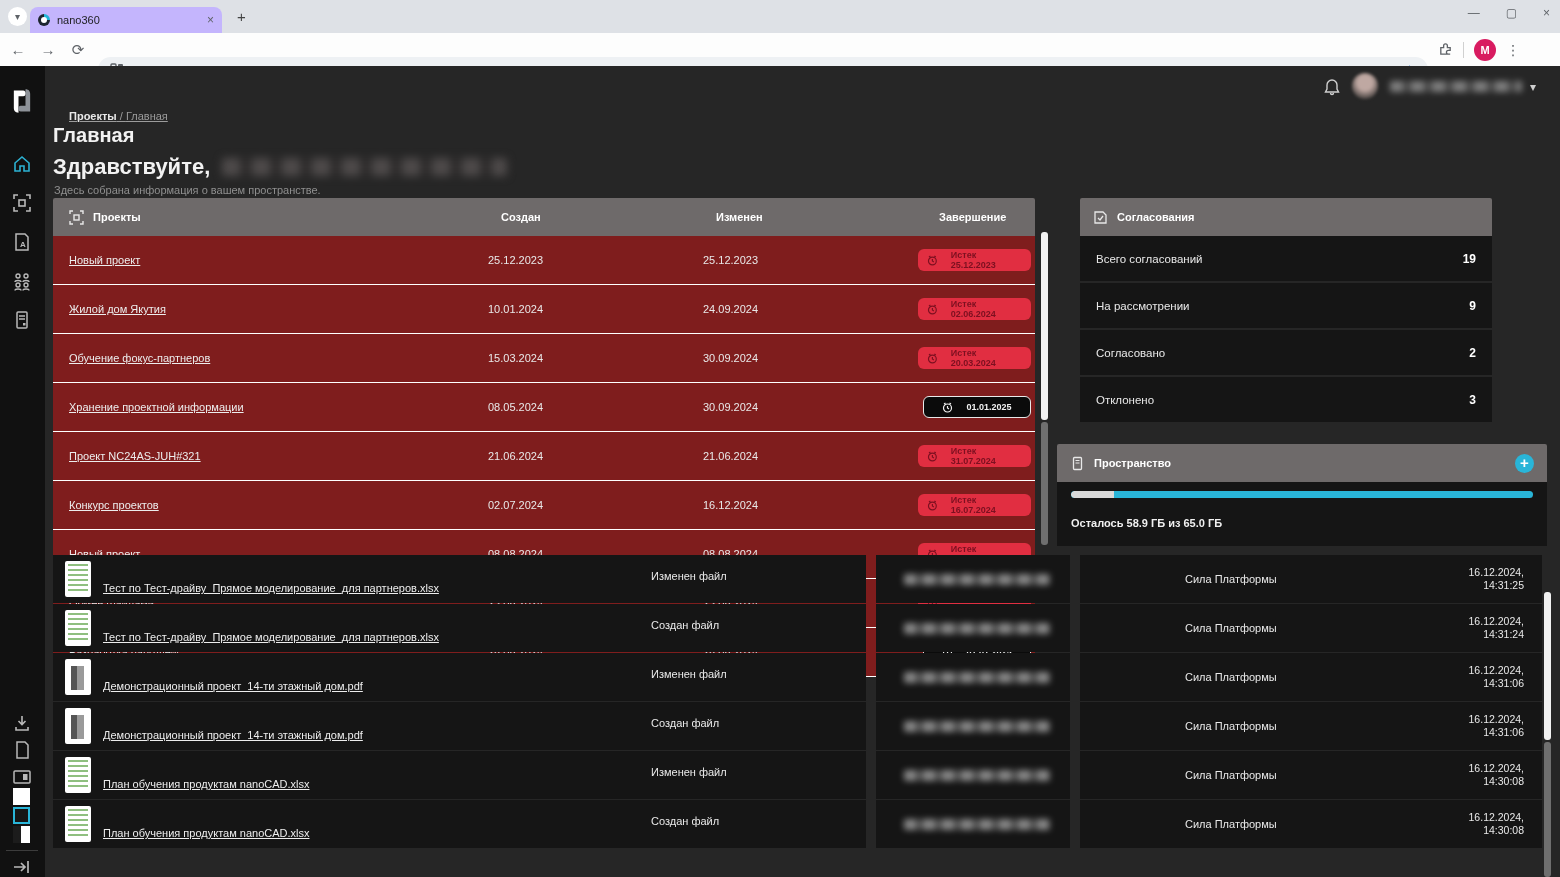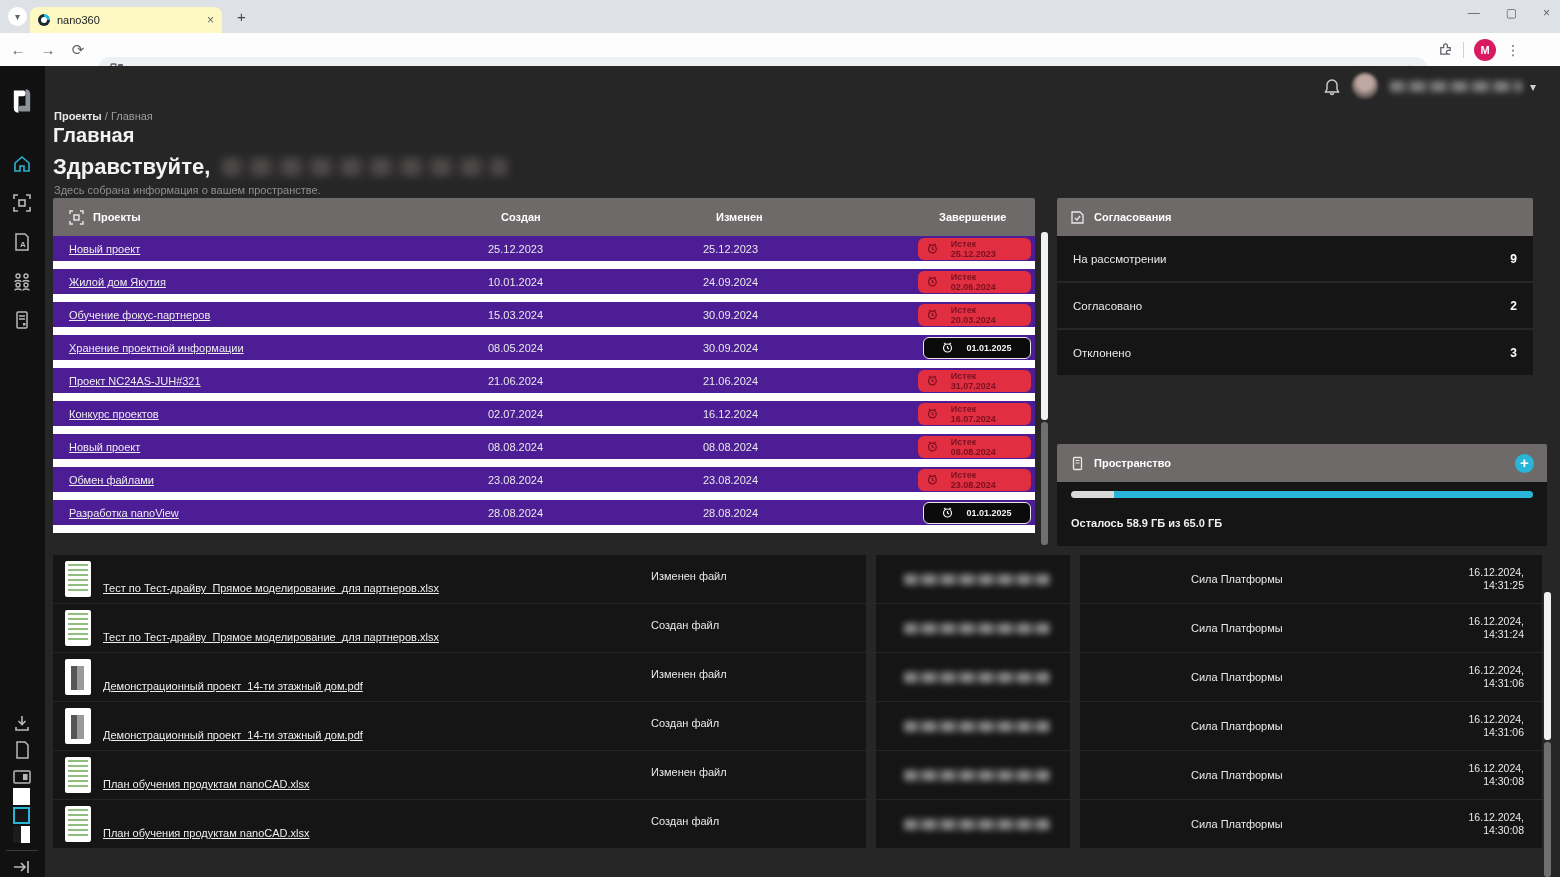--- a/index.html
+++ b/index.html
@@ -4,21 +4,21 @@
 <style>
   * { margin:0; padding:0; box-sizing:border-box; }
   html,body { width:1560px; height:877px; overflow:hidden; background:#262626;
     font-family:"Liberation Sans", sans-serif; }
   svg { display:block; }
 
   
   .tabstrip { height:33px; background:#dee1e6; position:relative; }
   .tab-search { position:absolute; left:8px; top:7px; width:19px; height:19px; border-radius:50%;
     background:#fff; color:#5f6368; font-size:10px; display:flex; align-items:center; justify-content:center; }
-  .tab { position:absolute; left:30px; top:7px; width:192px; height:26px; background:#fef9c3;
+  .tab { position:absolute; left:30px; top:7px; width:192px; height:26px; background:#c4b5fd;
     border-radius:8px 8px 0 0; display:flex; align-items:center; padding:0 8px; gap:7px; }
   .favicon { width:12px; height:12px; border-radius:50%;
     background:conic-gradient(#20b6d8 0 90deg, #1d2530 90deg 360deg); position:relative; }
   .favicon::after { content:""; position:absolute; inset:3px; background:#fff; border-radius:50%; }
   .tab-title { font-size:11px; color:#202124; flex:1; }
   .tab-close { font-size:12px; color:#5f6368; cursor:default; }
   .newtab-btn { position:absolute; left:237px; top:8px; font-size:15px; color:#444; }
   .win-controls { position:absolute; right:10px; top:6px; display:flex; gap:26px; color:#5f6368; font-size:12px; }
 
   .toolbar { height:33px; background:#fdfdfd; display:flex; align-items:center; padding:0 8px; gap:10px; }
@@ -44,54 +44,54 @@
   .theme-sq { position:absolute; left:13px; width:17px; height:17px; }
   .side-divider { position:absolute; left:6px; width:32px; height:1px; background:#3c3c3c; }
 
   .topbar-bell { position:absolute; left:1324px; top:12px; width:16px; height:18px; color:#cfcfcf; }
   .avatar-blur { position:absolute; left:1352px; top:7px; width:26px; height:26px; border-radius:50%;
     background:radial-gradient(circle at 50% 38%, #bfa8a2 0 35%, #5b5350 70%, #2c2c2c 100%); filter:blur(1.5px); }
   .name-blur { position:absolute; left:1390px; top:15px; width:132px; height:11px; border-radius:2px;
     background:repeating-linear-gradient(90deg,#8d8d8d 0 13px,#4f4f4f 13px 21px); filter:blur(3px); opacity:.85; }
   .chevron-dn { position:absolute; left:1530px; top:14px; color:#cfcfcf; font-size:12px; }
 
-  .breadcrumb { position:absolute; left:54px; top:44px; font-size:11px; color:#9c9c9c; }
+  .breadcrumb { position:absolute; left:69px; top:44px; font-size:11px; color:#9c9c9c;text-decoration:underline; }
   .breadcrumb b { color:#e8e8e8; font-weight:bold; }
   .page-title { position:absolute; left:53px; top:58px; font-size:20px; font-weight:bold; color:#f2f2f2; }
   .greeting { position:absolute; left:53px; top:88px; font-size:22px; font-weight:bold; color:#f2f2f2;
     display:flex; align-items:center; gap:12px; }
   .greet-blur { width:285px; height:18px; border-radius:3px;
     background:repeating-linear-gradient(90deg,#4e4a4a 0 18px,#2e2c2c 18px 30px); filter:blur(4px); }
   .subtitle { position:absolute; left:54px; top:118px; font-size:11px; color:#8f8f8f; }
 
   .card-header { height:38px; background:#6e6a6a; display:flex; align-items:center; gap:9px;
     padding:0 13px; font-size:11px; font-weight:bold; color:#fff; border-radius:2px 2px 0 0; }
   .hdr-ic { width:15px; height:15px; color:#e8e8e8; }
 
   
   .projects-card { position:absolute; left:53px; top:132px; width:982px; }
   .p-head-grid { display:grid; grid-template-columns:435px 215px 215px 1fr; align-items:center; flex:1; }
   .p-row { display:grid; grid-template-columns:435px 215px 215px 1fr; align-items:center;
-    height:33px; background:#4c1d95; border-bottom:8px solid #ffffff; font-size:11px; color:#e9e9e9; }
+    height:49px; background:#7f1d1d; border-bottom:1px solid #ffffff; font-size:11px; color:#e9e9e9; }
   .p-row a { color:#ededed; text-decoration:underline; padding-left:16px; font-size:11px; }
   .p-hcol { font-weight:bold; }
   .p-hcol.first { padding-left:3px; display:flex; align-items:center; gap:9px; }
   .badge { justify-self:end; margin-right:4px; display:inline-flex; align-items:center; gap:13px;
     height:22px; padding:0 9px; border-radius:6px; font-size:9px; font-weight:bold; min-width:108px; justify-content:center; }
   .badge.expired { background:#e12e41; color:#7c1020; }
   .badge.active  { background:#0b0b0b; color:#f2f2f2; border:1px solid #e9e9e9; }
   .clock-ic { width:11px; height:11px; }
 
   
   .sb { position:absolute; width:7px; border-radius:3px; }
   .sb .thumb { width:7px; background:#f2f2f2; border-radius:3px; }
   .sb .track { width:7px; background:#6f6f6f; border-radius:3px; }
 
   
-  .approvals-card { position:absolute; left:1057px; top:132px; width:476px; }
+  .approvals-card { position:absolute; left:1080px; top:132px; width:412px; }
   .a-row { height:47px; background:#151515; border-bottom:2px solid #262626; display:flex;
     align-items:center; padding:0 16px; font-size:11.5px; color:#e9e9e9; }
   .a-row .val { margin-left:auto; font-weight:bold; font-size:12px; color:#fff; }
 
   
   .space-card { position:absolute; left:1057px; top:378px; width:490px; }
   .space-body { background:#151515; height:64px; padding:9px 14px 0 14px; }
   .progress { height:7px; border-radius:4px; background:#29b5d8; position:relative; overflow:hidden; }
   .progress .used { position:absolute; left:0; top:0; bottom:0; background:#d9d9d9; border-radius:4px 0 0 4px; }
   .space-label { margin-top:19px; font-size:11px; font-weight:bold; color:#f0f0f0; }
@@ -102,21 +102,21 @@
   .activity-card { position:absolute; left:53px; top:489px; width:1489px; }
   .act-head { display:grid; grid-template-columns:572px 285px 275px 290px 1fr; align-items:center; flex:1; }
   .act-row { display:flex; gap:10px; margin-bottom:1px; height:48px; }
   .blkA { width:813px; background:#151515; display:flex; align-items:center; padding-left:12px; }
   .blkA .fname { width:520px; align-self:flex-end; padding-bottom:7px; }
   .blkA .fname a { color:#ededed; font-size:11px; text-decoration:underline; }
   .blkA .action { font-size:11px; color:#e9e9e9; align-self:flex-start; padding-top:15px; margin-left:28px; }
   .blkB { width:194px; background:#151515; display:flex; align-items:center; }
   .user-blur { margin-left:28px; width:146px; height:11px; border-radius:2px;
     background:repeating-linear-gradient(90deg,#9a9a9a 0 12px,#565656 12px 19px); filter:blur(3px); opacity:.85; }
-  .blkC { flex:1; background:#151515; display:flex; align-items:center;padding-left:6px; }
+  .blkC { flex:1; background:#151515; display:flex; align-items:center; }
   .blkC .proj { padding-left:105px; font-size:11px; color:#e9e9e9; }
   .blkC .date { margin-left:auto; padding-right:18px; text-align:right; font-size:10.5px; color:#e9e9e9; line-height:13px; }
   .thumb { width:26px; height:36px; background:#fff; border-radius:2px; margin-right:12px; padding:3px 3px; flex:0 0 auto; }
   .thumb .inner { width:100%; height:100%; }
   .thumb.xlsx .inner { background:repeating-linear-gradient(180deg,#8fbf7f 0 2px,#fff 2px 5px); }
   .thumb.pdf .inner { background:linear-gradient(90deg,#fff 0 15%, #555 15% 45%, #9a9a9a 45% 80%, #fff 80%); margin-top:4px; height:80%; }
 </style>
 </head>
 <body>
 
@@ -363,20 +363,24 @@
 
   <div class="approvals-card">
     <div class="card-header">
       <svg class="hdr-ic" viewBox="0 0 15 15">
         <path d="M2 2h8l3 3v8H2z" fill="none" stroke="currentColor" stroke-width="1.3"></path>
         <path d="M5 8l2 2 3-4" fill="none" stroke="currentColor" stroke-width="1.3"></path>
       </svg>
       <span>Согласования</span>
     </div>
     <div class="a-row">
+      <span>Всего согласований</span>
+      <span class="val">19</span>
+    </div>
+    <div class="a-row">
       <span>На рассмотрении</span>
       <span class="val">9</span>
     </div>
     <div class="a-row">
       <span>Согласовано</span>
       <span class="val">2</span>
     </div>
     <div class="a-row">
       <span>Отклонено</span>
       <span class="val">3</span>

